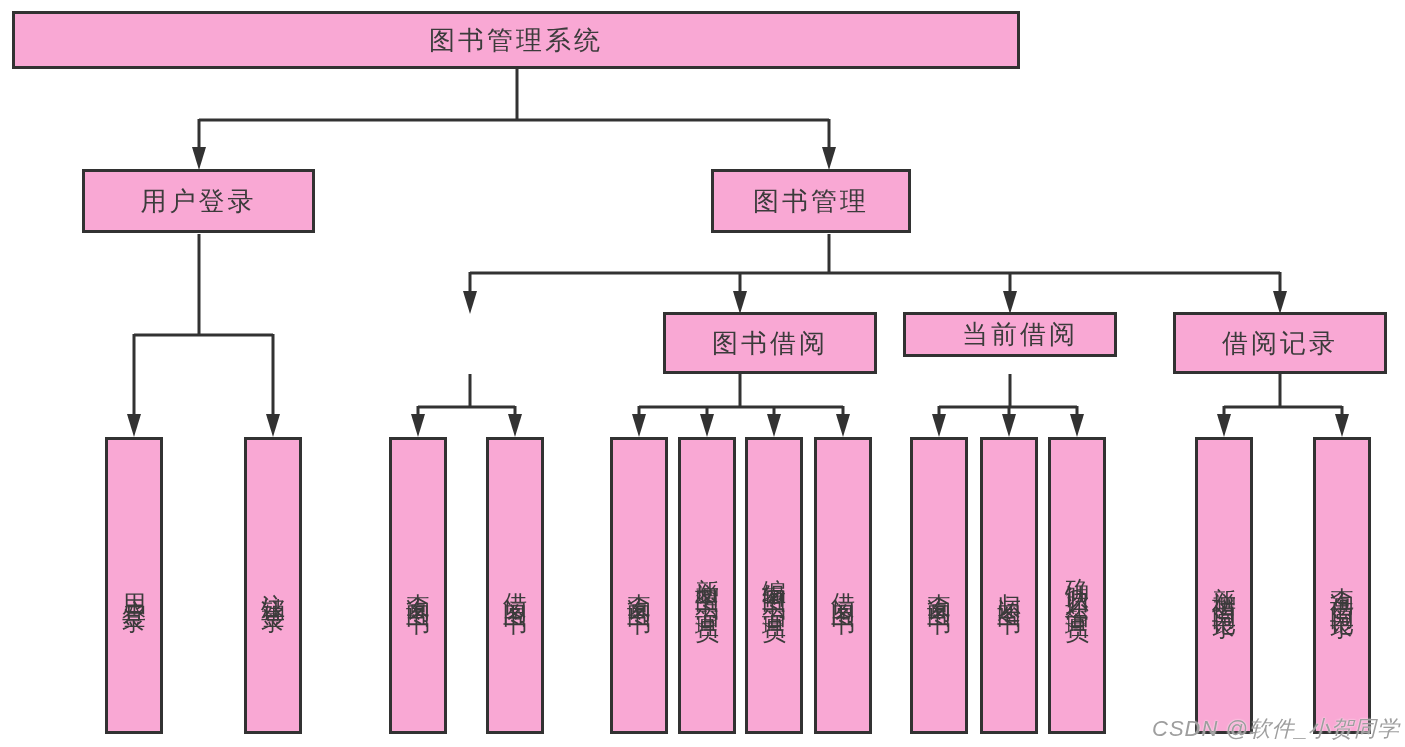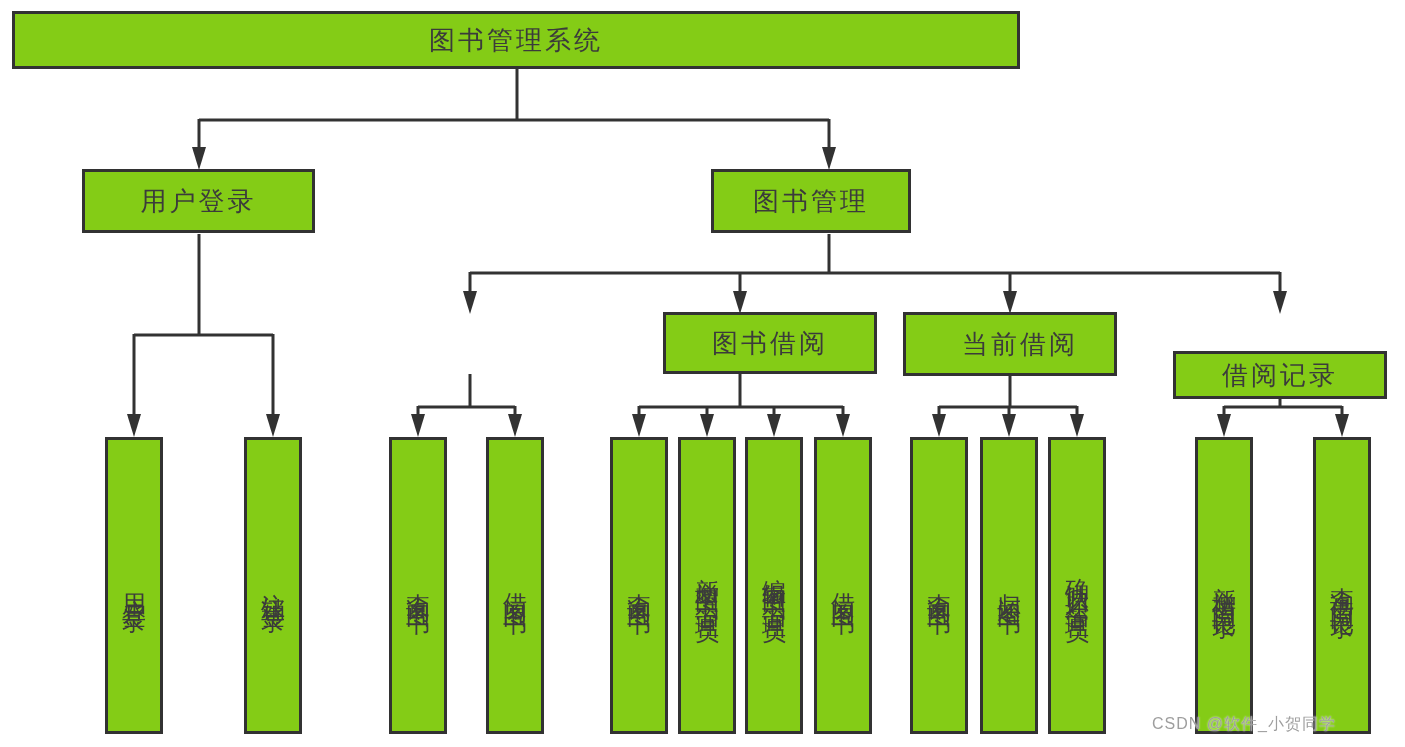--- a/index.html
+++ b/index.html
@@ -19,21 +19,21 @@
     position: absolute;
     left: 0; top: 0;
     width: 1405px;
     height: 747px;
     pointer-events: none;
   }
   .node {
     position: absolute;
     box-sizing: border-box;
     border: 3px solid #323232;
-    background: #84cc16;
+    background: #f9a8d4;
     display: flex;
     align-items: center;
     justify-content: center;
     color: #3b3b3b;
   }
   .h-node span {
     font-size: 26px;
     letter-spacing: 3px;
     white-space: nowrap;
     color: #3b3b3b;
@@ -50,45 +50,46 @@
     letter-spacing: 6px;
     line-height: 1;
     color: #3b3b3b;
   }
   
   #root-box   { left: 12px;   top: 11px;  width: 1008px; height: 58px; }
   #l2-login   { left: 82px;   top: 169px; width: 233px;  height: 64px; }
   #l2-mgmt    { left: 711px;  top: 169px; width: 200px;  height: 64px; }
   #l3-recommend { left: 363px;  top: 312px; width: 214px; height: 62px; }
   #l3-borrow    { left: 663px;  top: 312px; width: 214px; height: 62px; }
-  #l3-current   { left: 903px;  top: 312px; width: 214px; height: 64px; padding-left: 20px; }
-  #l3-records   { left: 1173px; top: 312px; width: 214px; height: 48px; margin-top: 39px; }
+  #l3-current   { left: 903px;  top: 312px; width: 214px; height: 45px; padding-left: 20px; }
+  #l3-records   { left: 1173px; top: 312px; width: 214px; height: 62px; }
   #lf-login-0     { left: 105px; }
   #lf-login-1     { left: 244px; }
   #lf-recommend-0 { left: 389px; }
   #lf-recommend-1 { left: 486px; }
   #lf-borrow-0    { left: 610px; }
   #lf-borrow-1    { left: 678px; }
   #lf-borrow-2    { left: 745px; }
   #lf-borrow-3    { left: 814px; }
   #lf-current-0   { left: 910px; }
   #lf-current-1   { left: 980px; }
   #lf-current-2   { left: 1048px; }
   #lf-records-0   { left: 1195px; }
   #lf-records-1   { left: 1313px; }
   #watermark {
     position: absolute;
     left: 1152px;
     top: 714px;
-    font-size: 16px;
+    font-size: 22px;
     letter-spacing: 1px;
     color: #9e9e9e;
     white-space: nowrap;
     text-shadow: 0 0 2px #ffffff;
     z-index: 5;
+    font-style: italic;
   }
 </style>
 </head>
 <body>
 
 <div id="stage">
 
   <svg id="connectors" viewBox="0 0 1405 747" xmlns="http://www.w3.org/2000/svg">
     <g stroke="#323232" stroke-width="3" fill="none">
       <path d="M517 69 V120 M199 120 H829 M199 119 V149 M829 119 V149"></path>

